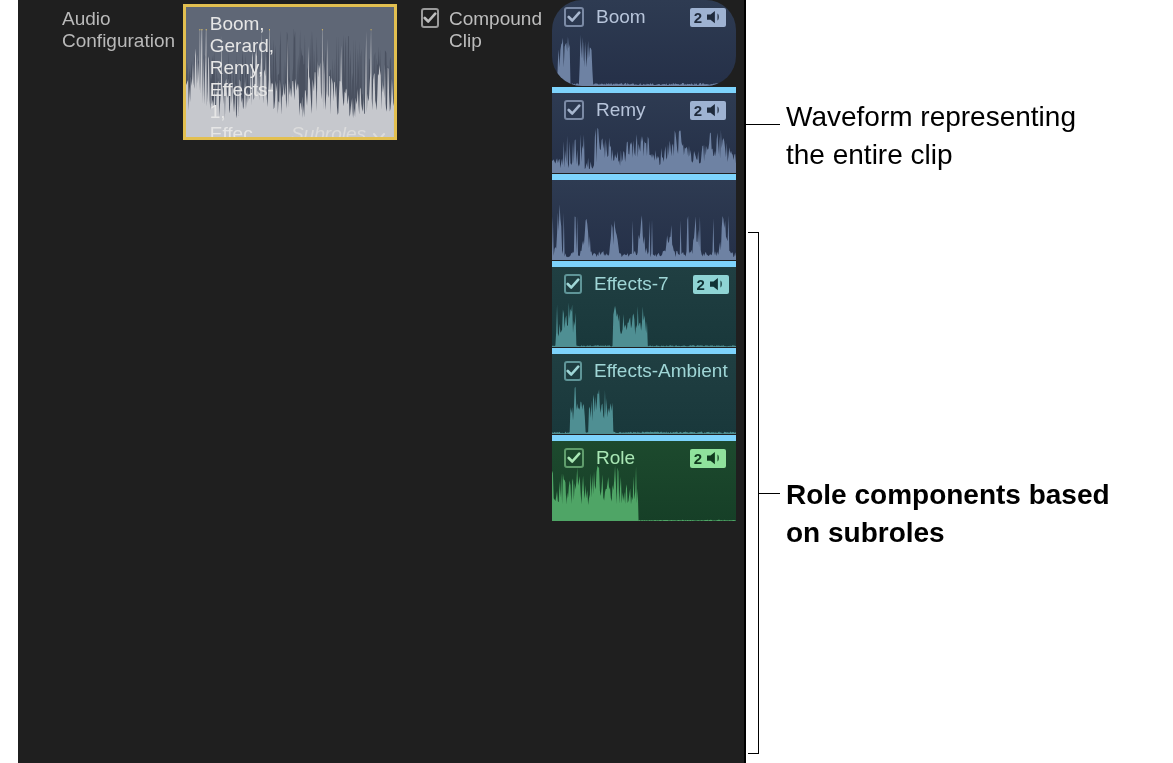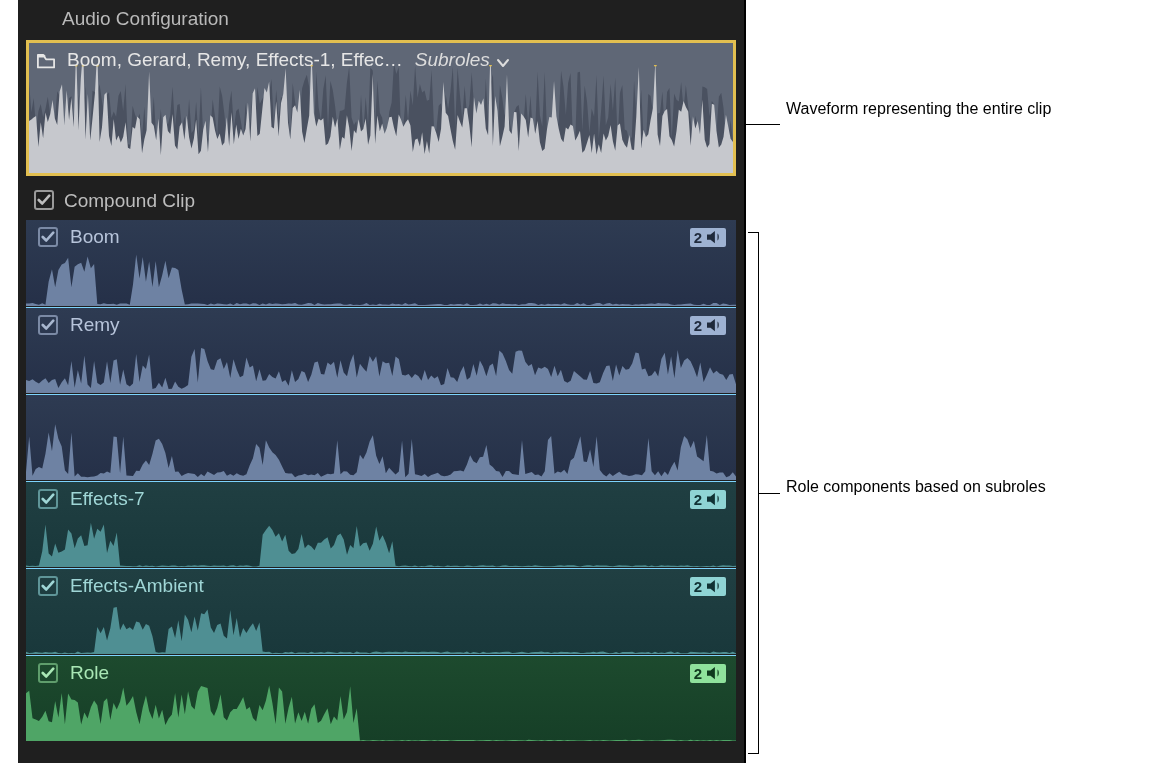--- a/index.html
+++ b/index.html
@@ -13,38 +13,37 @@
   }
   .panel {
     position: absolute;
     left: 18px;
     top: 0;
     width: 728px;
     height: 763px;
     background: #1f1f1f;
     border-right: 2px solid #000;
     display: flex;
-    flex-direction: column;
   }
   .panel-header {
     padding: 8px 0 6px 44px;
     font-size: 19px;
     color: #b9b9b9;
   }
   .clip-box {
     margin: 4px 8px 6px 8px;
     border: 3px solid #e2bf50;
     height: 136px;
     background: #5f6776;
     position: relative;
     overflow: hidden;
   }
   .clip-header-row {
     display: flex;
-    align-items: center;
+    align-items: flex-end;
     gap: 12px;
     padding: 6px 8px 0 8px;
     font-size: 19px;
     color: #e6e6e6;
     position: relative;
     z-index: 3;
   }
   .compound-icon {
     width: 18px; height: 16px;
     display: inline-block;
@@ -91,23 +90,23 @@
     flex: 1;
     display: flex;
     flex-direction: column;
     padding: 0 8px 8px 8px;
     gap: 1px;
   }
   .track {
     position: relative;
     height: 86px;
     overflow: hidden;
-    border-top: 1px solid #7dd3fc;
-  }
-  .track:first-child { border-top: none; }
+    border-top: 6px solid #7dd3fc;
+  }
+  .track:first-child { border-top: none; border-radius: 30px; }
   .track .bg { position:absolute; inset:0; }
   .track .wave { position:absolute; left:0; right:0; bottom:0; height:60px; }
   .track .row {
     position: relative;
     z-index: 2;
     display: flex;
     align-items: center;
     gap: 12px;
     padding: 6px 10px 0 12px;
     font-size: 19px;
@@ -165,21 +164,21 @@
   .track .checkbox svg path { stroke: var(--check-stroke); }
   .track .ch-badge { background: var(--badge-bg); color: var(--badge-fg); }
   .track .ch-badge svg path { fill: var(--badge-fg); }
 
   .callouts {
     position: absolute;
     left: 756px;
     top: 0;
     width: 400px;
     height: 545px;
-    font-size: 16px;
+    font-size: 28px;
     color: #000;
     line-height: 1.35;
   }
   .callout-line {
     position: absolute;
     height: 0;
     border-top: 1.5px solid #000;
   }
   .bracket {
     position: absolute;
@@ -357,14 +356,14 @@
     </div>
 
 </div>
 
 <div class="callouts">
   <div class="callout-line" style="left:-10px; top:124px; width:34px;"></div>
   <div style="position:absolute; left:30px; top:98px; width:330px;">Waveform representing the entire clip</div>
 
   <div class="bracket" style="left:2px; top:232px; height:522px;"></div>
   <div class="callout-line" style="left:2px; top:493px; width:22px;"></div>
-  <div style="position:absolute; left:30px; top:476px; width:330px;">Role components based on subroles</div>
+  <div style="position:absolute; left:30px; top:476px; width:330px;font-weight:bold;">Role components based on subroles</div>
 </div>
 
 </body></html>

